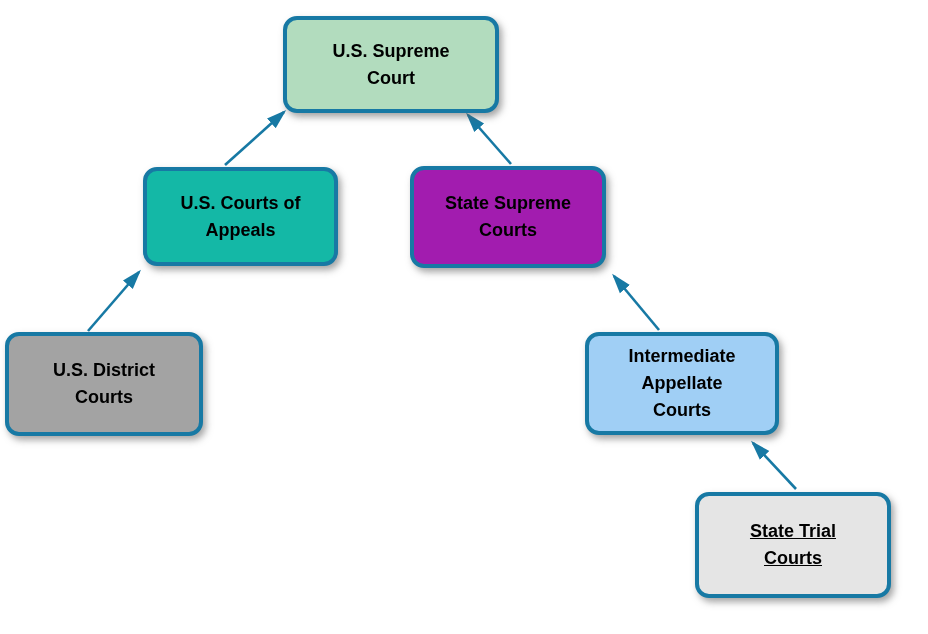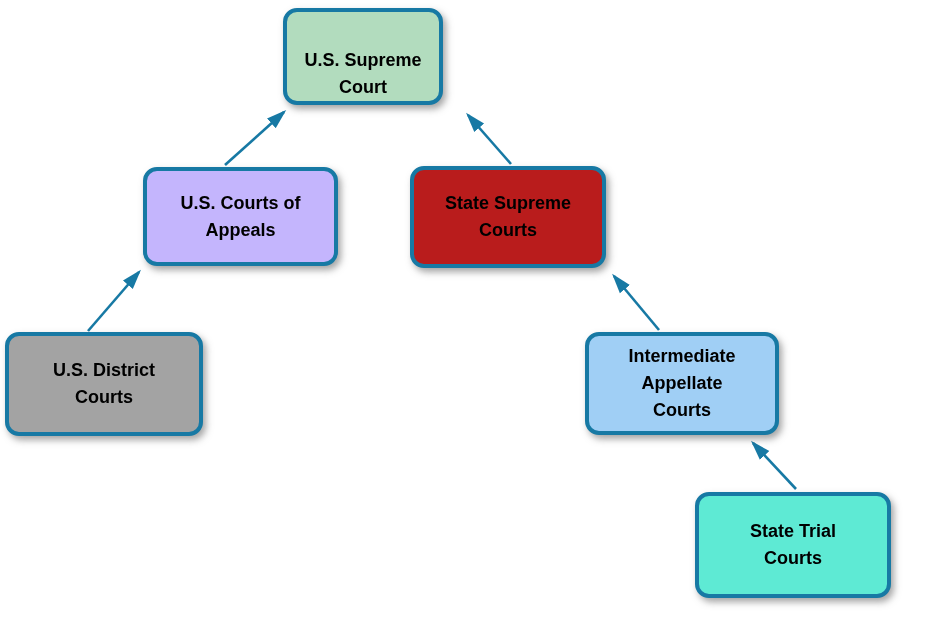--- a/index.html
+++ b/index.html
@@ -36,21 +36,21 @@
   }
   .node .label {
     font-size: 18px;
     font-weight: bold;
     color: #000000;
     line-height: 1.5;
     white-space: pre-line;
     text-align: center;
   }
   
-  .n-us-supreme       { left: 283px; top: 8px;   width: 160px; height: 97px; align-items: flex-end; }
+  .n-us-supreme       { left: 283px; top: 16px;   width: 216px; height: 97px; }
   .n-us-appeals       { left: 143px; top: 167px; width: 195px; height: 99px; }
   .n-us-district      { left: 5px;   top: 332px; width: 198px; height: 104px; }
   .n-state-supreme    { left: 410px; top: 166px; width: 196px; height: 102px; }
   .n-intermediate     { left: 553px; top: 332px; width: 194px; height: 103px; margin-left: 32px; }
   .n-state-trial      { left: 695px; top: 492px; width: 196px; height: 106px; }
 
   .edge {
     stroke: #1779a4;
     stroke-width: 2.6;
     fill: none;
@@ -72,39 +72,39 @@
     <line class="edge" x1="511" y1="164" x2="468" y2="115" marker-end="url(#arrowhead)"></line>
     <line class="edge" x1="659" y1="330" x2="614" y2="276" marker-end="url(#arrowhead)"></line>
     <line class="edge" x1="796" y1="489" x2="753" y2="443" marker-end="url(#arrowhead)"></line>
   </svg>
 
   <div class="node n-us-supreme" style="background: rgb(178, 220, 190);">
     <span class="label">U.S. Supreme
 Court</span>
   </div>
 
-  <div class="node n-us-appeals" style="background: #c4b5fd;">
+  <div class="node n-us-appeals" style="background: #14b8a6;">
     <span class="label">U.S. Courts of
 Appeals</span>
   </div>
 
   <div class="node n-us-district" style="background: #a3a3a3;">
     <span class="label">U.S. District
 Courts</span>
   </div>
 
-  <div class="node n-state-supreme" style="background: #b91c1c;">
+  <div class="node n-state-supreme" style="background: #a21caf;">
     <span class="label">State Supreme
 Courts</span>
   </div>
 
   <div class="node n-intermediate" style="background: rgb(160, 207, 245);">
     <span class="label">Intermediate
 Appellate
 Courts</span>
   </div>
 
-  <div class="node n-state-trial" style="background: #5eead4;">
+  <div class="node n-state-trial" style="background: #e5e5e5; text-decoration: underline;">
     <span class="label">State Trial
 Courts</span>
   </div>
 
 </div>
 
 </body></html>

